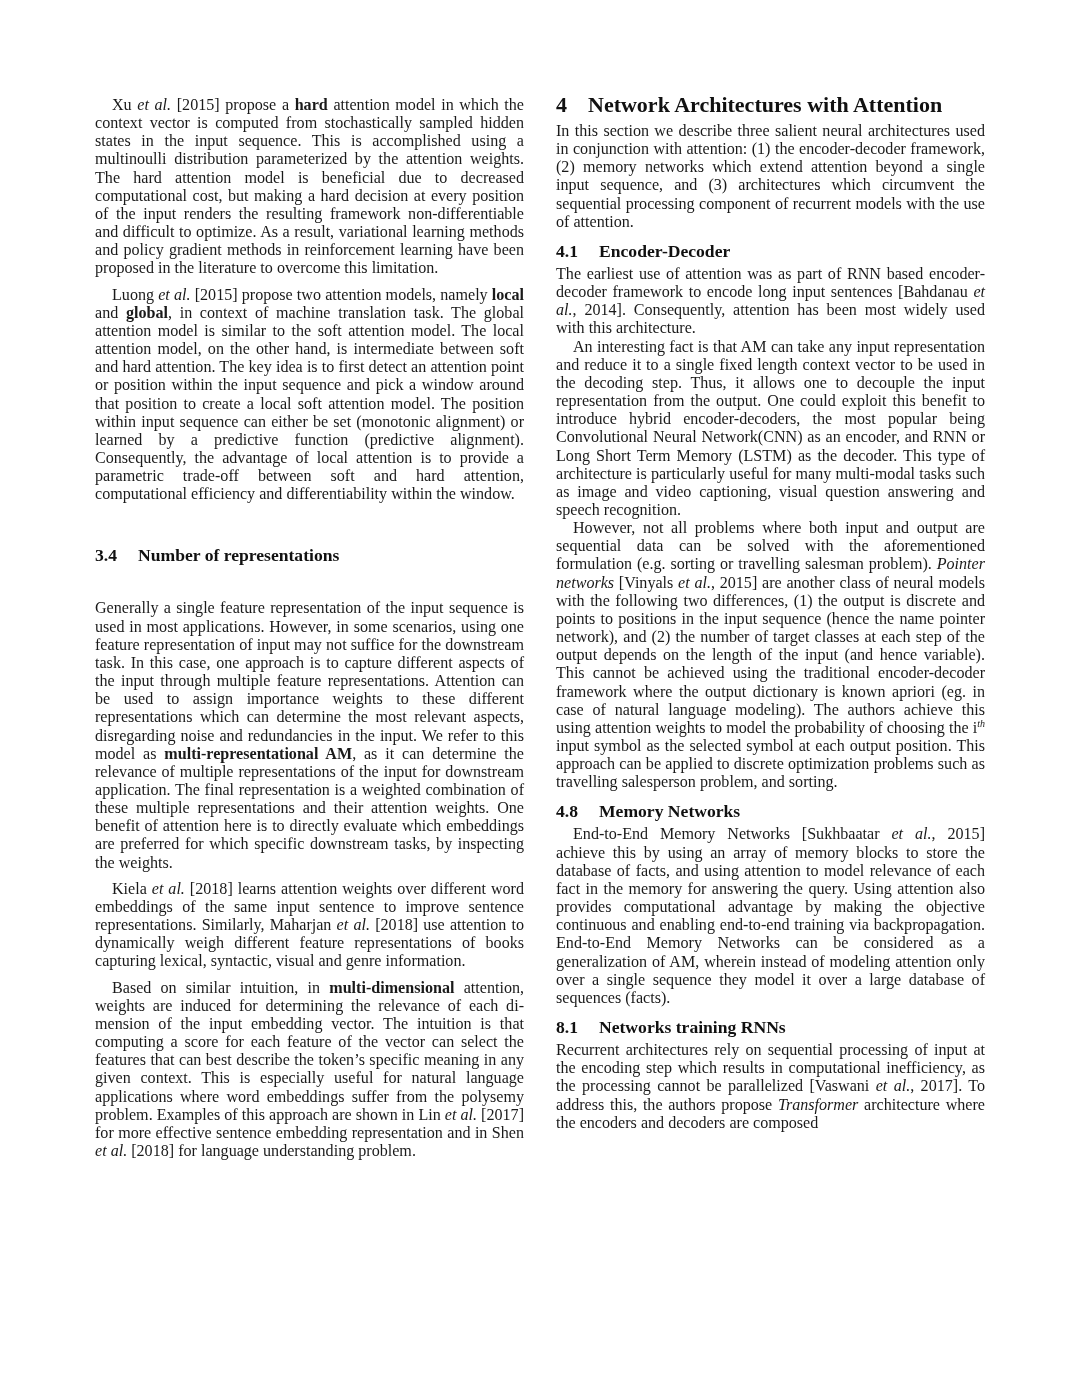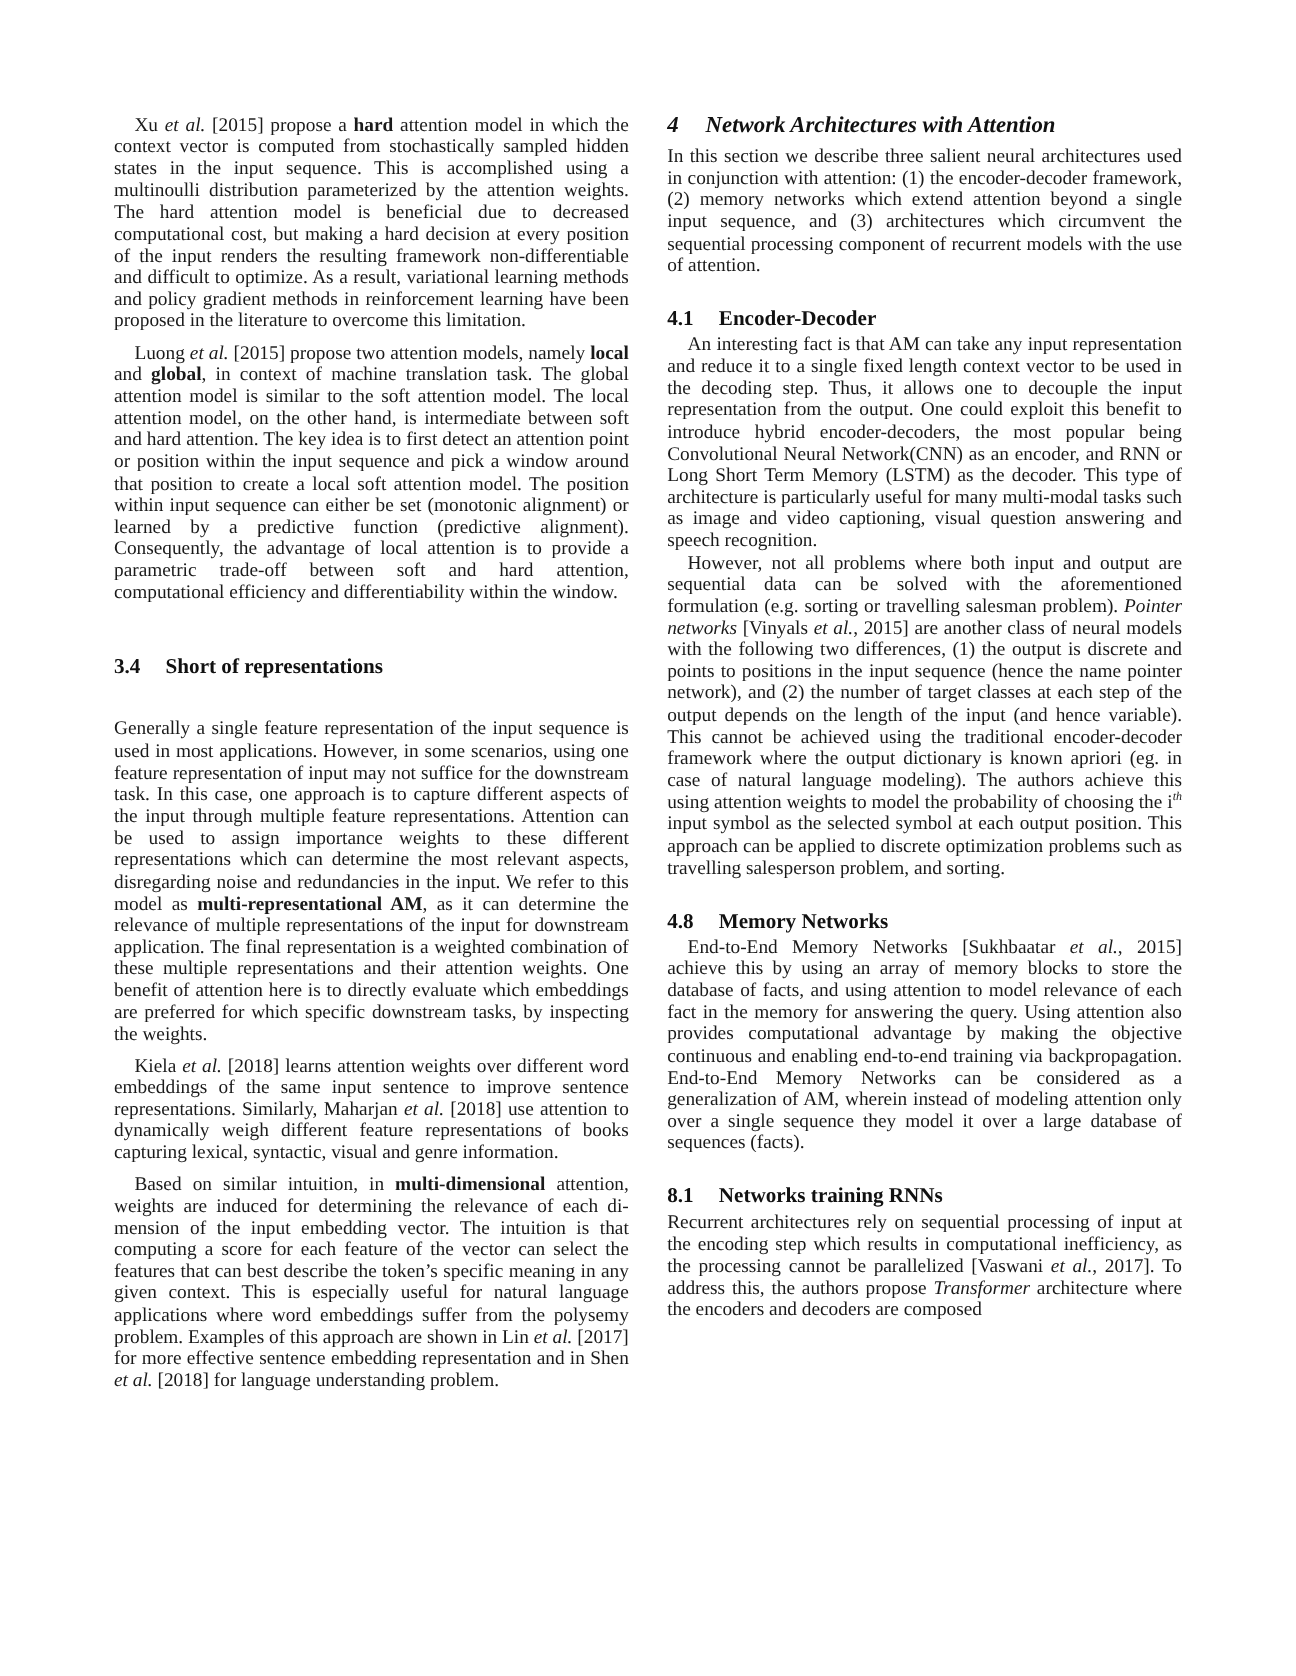--- a/index.html
+++ b/index.html
@@ -13,60 +13,61 @@
     font-size: 16.1px; line-height: 18.15px;
     text-align: justify; hyphens: manual;
   }
   .col.left { left: 95px; }
   .col.right { left: 556px; }
   p { margin: 0; text-indent: 17px; }
   p.noindent { text-indent: 0; }
   p.gap { margin-top: 8px; }
   h2, h3 { margin: 0; font-weight: bold; color: #111; }
   h2.sec {
-    font-size: 19px; line-height: 22px; margin-bottom: 6px; margin-top: -2px; font-style: italic;
+    font-size: 22px; line-height: 22px; margin-bottom: 6px; margin-top: -2px;
   }
   h3.sub {
     font-size: 17.6px; line-height: 20px;
   }
   h3.sub.first-left { margin-top: 42px; margin-bottom: 34px; }
-  h3.sub.right-sub { margin-top: 24px; margin-bottom: 4px; }
+  h3.sub.right-sub { margin-top: 10px; margin-bottom: 4px; }
   .num { display: inline-block; width: 43px; }
   .sec .num { width: 32px; }
   .i { font-style: italic; font-family: Liberation Serif, serif; }
   .b { font-weight: bold; }
   sup { font-size: 10px; font-style: italic; line-height: 0; vertical-align: 6px; }
   .left-gap-kiela { margin-top: 8px; }
   .left-gap-based { margin-top: 8px; }
 </style>
 </head>
 <body>
 
 <div class="col left">
   <p>Xu <span class="i">et al.</span> [2015] propose a <span class="b">hard</span> attention model in which the context vector is computed from stochastically sampled hidden states in the input sequence.  This is accomplished using a multinoulli distribution parameterized by the atten­tion weights.  The hard attention model is beneficial due to decreased computational cost, but making a hard decision at every position of the input renders the resulting framework non-differentiable and difficult to optimize. As a result, vari­ational learning methods and policy gradient methods in re­inforcement learning have been proposed in the literature to overcome this limitation.</p>
   <p class="gap">Luong <span class="i">et al.</span> [2015] propose two attention models, namely <span class="b">local</span> and <span class="b">global</span>, in context of machine translation task. The global attention model is similar to the soft attention model. The local attention model, on the other hand, is intermediate between soft and hard attention. The key idea is to first detect an attention point or position within the input sequence and pick a window around that position to create a local soft atten­tion model. The position within input sequence can either be set (monotonic alignment) or learned by a predictive function (predictive alignment).  Consequently, the advantage of local attention is to provide a parametric trade-off between soft and hard attention, computational efficiency and differentiability within the window.</p>
 
   <h3 class="sub first-left">
-    <span class="num">3.4</span><span>Short of representations</span>
+    <span class="num">3.4</span><span>Number of representations</span>
   </h3>
 
   <p class="noindent">Generally a single feature representation of the input se­quence is used in most applications.  However, in some sce­narios, using one feature representation of input may not suf­fice for the downstream task.  In this case, one approach is to capture different aspects of the input through multiple fea­ture representations.  Attention can be used to assign impor­tance weights to these different representations which can de­termine the most relevant aspects, disregarding noise and re­dundancies in the input.  We refer to this model as <span class="b">multi-representational AM</span>, as it can determine the relevance of multiple representations of the input for downstream appli­cation.  The final representation is a weighted combination of these multiple representations and their attention weights. One benefit of attention here is to directly evaluate which em­beddings are preferred for which specific downstream tasks, by inspecting the weights.</p>
   <p class="left-gap-kiela">Kiela <span class="i">et al.</span> [2018] learns attention weights over different word embeddings of the same input sentence to improve sen­tence representations.  Similarly, Maharjan <span class="i">et al.</span> [2018] use attention to dynamically weigh different feature representa­tions of books capturing lexical, syntactic, visual and genre information.</p>
   <p class="left-gap-based">Based on similar intuition, in <span class="b">multi-dimensional</span> attention, weights are induced for determining the relevance of each di­mension of the input embedding vector. The intuition is that computing a score for each feature of the vector can select the features that can best describe the token’s specific mean­ing in any given context. This is especially useful for natural language applications where word embeddings suffer from the polysemy problem. Examples of this approach are shown in Lin <span class="i">et al.</span> [2017] for more effective sentence embedding representation and in Shen <span class="i">et al.</span> [2018] for language under­standing problem.</p>
 </div>
 
 <div class="col right">
   <h2 class="sec">
     <span class="num">4</span><span>Network Architectures with Attention</span>
   </h2>
   <p class="noindent">In this section we describe three salient neural architectures used in conjunction with attention:  (1) the encoder-decoder framework, (2) memory networks which extend attention be­yond a single input sequence, and (3) architectures which circumvent the sequential processing component of recurrent models with the use of attention.</p>
 
   <h3 class="sub right-sub">
     <span class="num">4.1</span><span>Encoder-Decoder</span>
   </h3>
+  <p class="noindent">The earliest use of attention was as part of RNN based encoder-decoder framework to encode long input sentences [Bahdanau <span class="i">et al.</span>, 2014].  Consequently, attention has been most widely used with this architecture.</p>
   <p>An interesting fact is that AM can take any input repre­sentation and reduce it to a single fixed length context vector to be used in the decoding step.  Thus, it allows one to de­couple the input representation from the output.  One could exploit this benefit to introduce hybrid encoder-decoders, the most popular being Convolutional Neural Network(CNN) as an encoder, and RNN or Long Short Term Memory (LSTM) as the decoder. This type of architecture is particularly useful for many multi-modal tasks such as image and video caption­ing, visual question answering and speech recognition.</p>
   <p>However, not all problems where both input and output are sequential data can be solved with the aforementioned formulation (e.g.  sorting or travelling salesman problem). <span class="i">Pointer networks</span> [Vinyals <span class="i">et al.</span>, 2015] are another class of neural models with the following two differences, (1) the out­put is discrete and points to positions in the input sequence (hence the name pointer network), and (2) the number of tar­get classes at each step of the output depends on the length of the input (and hence variable). This cannot be achieved using the traditional encoder-decoder framework where the output dictionary is known apriori (eg.  in case of natural language modeling).  The authors achieve this using attention weights to model the probability of choosing the i<sup>th</sup> input symbol as the selected symbol at each output position.  This approach can be applied to discrete optimization problems such as trav­elling salesperson problem, and sorting.</p>
 
   <h3 class="sub right-sub">
     <span class="num">4.8</span><span>Memory Networks</span>
   </h3>
   <p>End-to-End Memory Networks [Sukhbaatar <span class="i">et al.</span>, 2015] achieve this by using an array of memory blocks to store the database of facts, and using attention to model relevance of each fact in the memory for answering the query.  Using attention also provides computational advantage by making the objective continuous and enabling end-to-end training via backpropagation. End-to-End Memory Networks can be con­sidered as a generalization of AM, wherein instead of model­ing attention only over a single sequence they model it over a large database of sequences (facts).</p>
 
   <h3 class="sub right-sub">
     <span class="num">8.1</span><span>Networks training RNNs</span>

